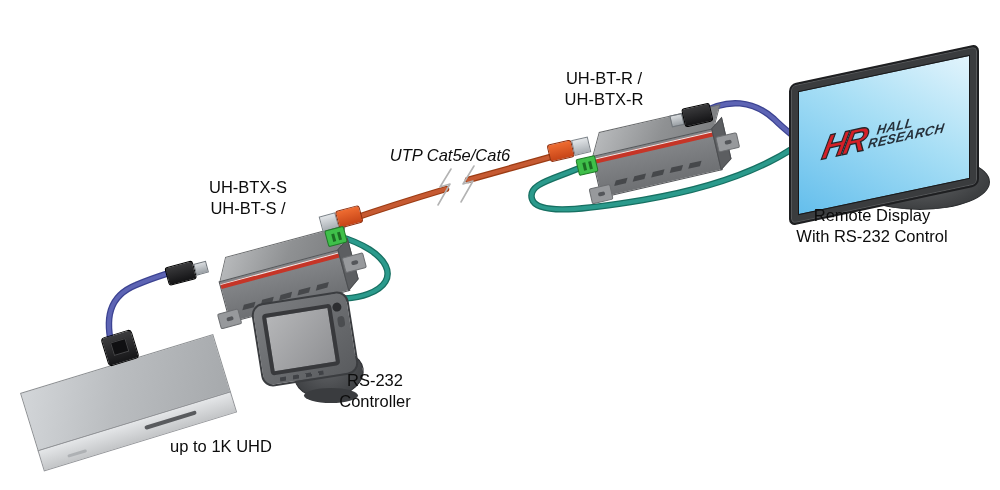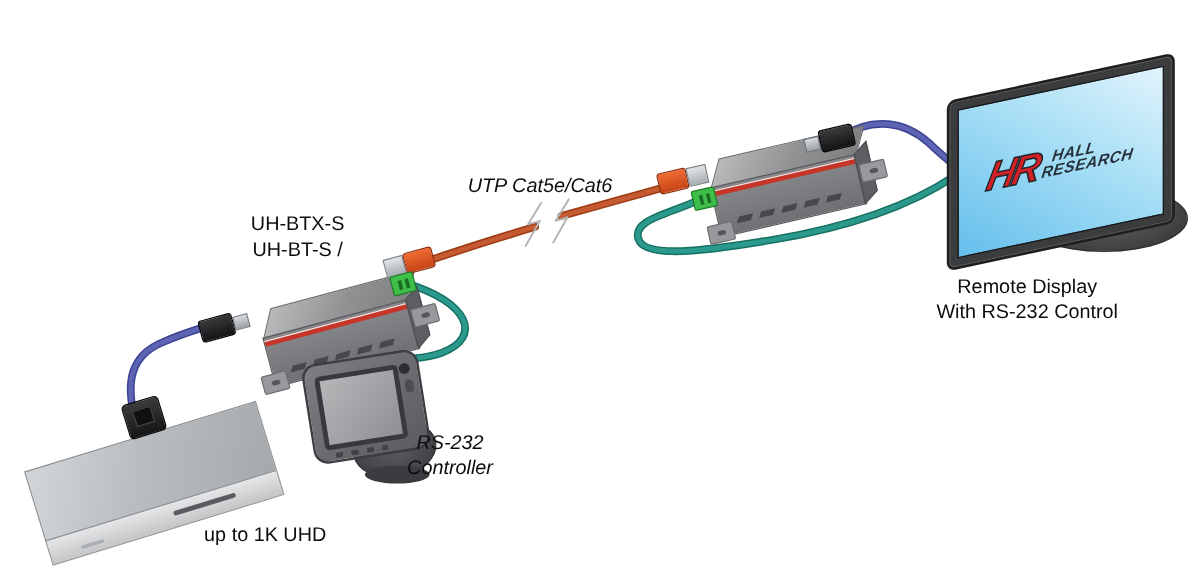--- a/index.html
+++ b/index.html
@@ -240,26 +240,30 @@
           <span class="l2">RESEARCH</span>
         </span>
       </div>
     </div>
   </div>
 
   <div class="lbl" style="left:183px;top:177px;width:130px;">
     <div>UH-BTX-S</div>
     <div>UH-BT-S /</div>
   </div>
+  <div class="lbl" style="left:534px;top:68px;width:140px;">
+    <div>UH-BT-R /</div>
+    <div>UH-BTX-R</div>
+  </div>
   <div class="lbl" style="left:380px;top:145px;width:140px;font-style:italic;">UTP Cat5e/Cat6</div>
   <div class="lbl" style="left:141px;top:436px;width:160px;">
     <div>up to 1K UHD</div>
   </div>
-  <div class="lbl" style="left:315px;top:359px;width:120px;font-style:italic;">
+  <div class="lbl" style="left:315px;top:370px;width:120px;">
     <div>RS-232</div>
     <div>Controller</div>
   </div>
-  <div class="lbl" style="left:756px;top:205px;width:200px;margin-top:24px;">
+  <div class="lbl" style="left:772px;top:205px;width:200px;">
     <div>Remote Display</div>
     <div>With RS-232 Control</div>
   </div>
 
 </div>
 
 </body></html>

